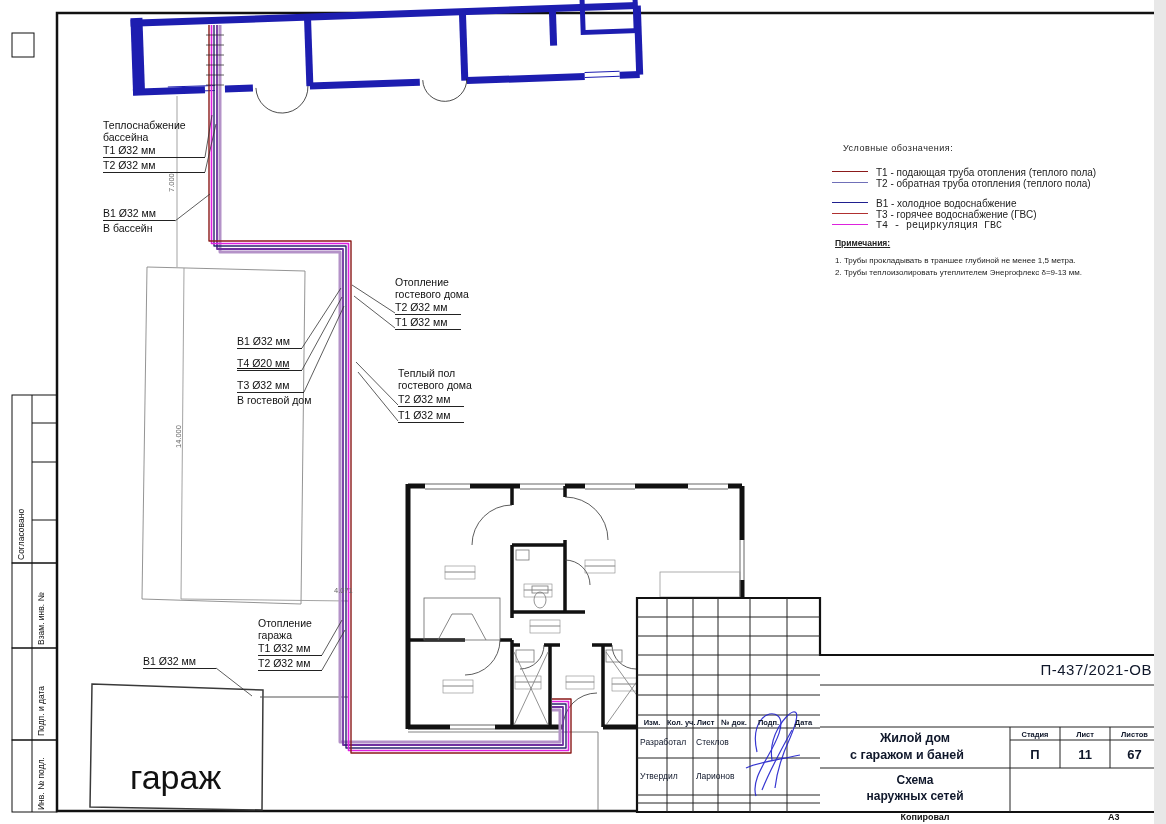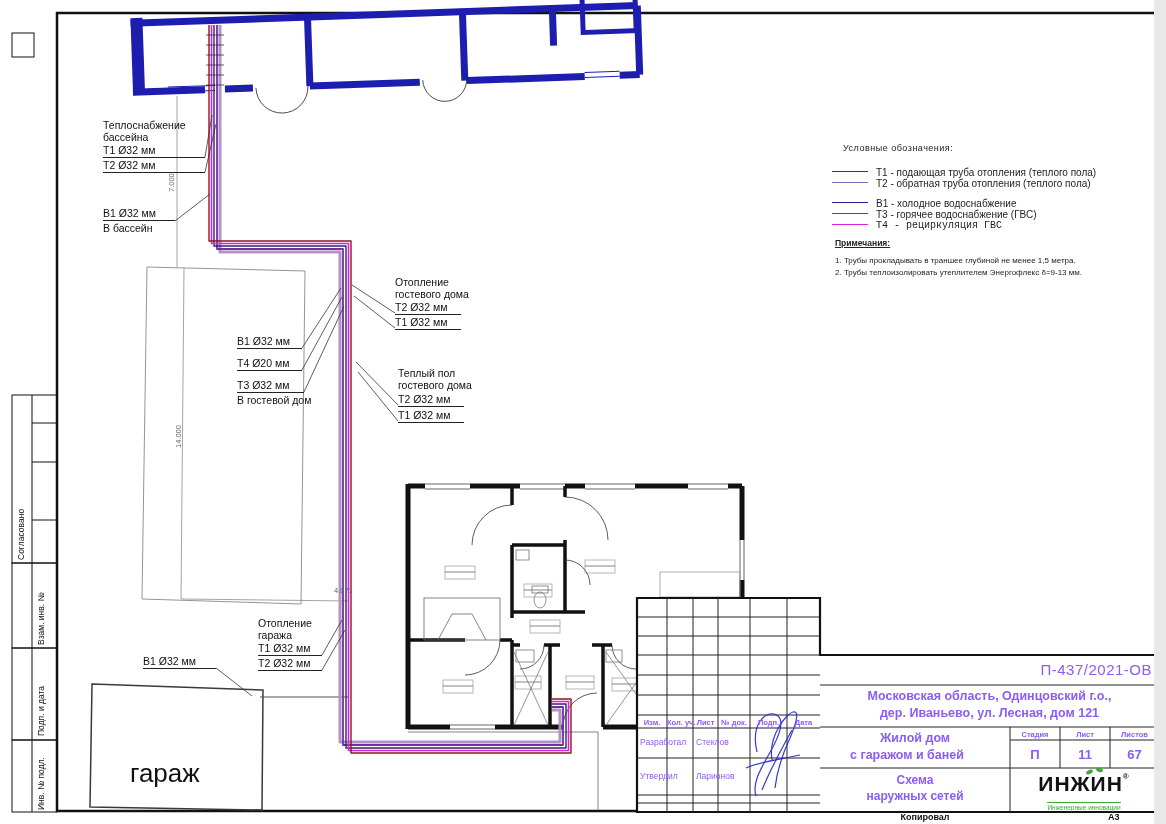--- a/index.html
+++ b/index.html
@@ -15,28 +15,28 @@
   .legend-item{display:flex;align-items:flex-start;font-size:10px;color:#222;}
   .legend-line{width:36px;border-top:1.6px solid #000;margin-top:4px;margin-right:8px;flex:none;}
   .c-t1{border-top-color:#8b1a1a;}
   .c-t2{border-top-color:#7070b8;}
   .c-b1{border-top-color:#1f1f8f;}
   .c-t3{border-top-color:#b03030;}
   .c-t4{border-top-color:#dd22dd;}
   .notes-title{font-size:8.5px;font-weight:bold;text-decoration:underline;color:#222;}
   .note{font-size:8px;color:#222;width:300px;white-space:normal;line-height:1.3;}
   .stamp{font-size:8.5px;color:#111;}
-  .tb{color:#8b5cf6;}
+  .tb{color:#0f172a;}
   .tb-doc{font-size:15px;letter-spacing:.5px;text-align:right;}
   .tb-big{font-size:12.5px;font-weight:bold;text-align:center;}
   .tb-mid{font-size:12px;font-weight:bold;text-align:center;}
   .tb-sm{font-size:7.5px;text-align:center;font-weight:bold;}
   .tb-val{font-size:13px;font-weight:bold;text-align:center;}
   .tb-role{font-size:8.5px;text-align:center;}
-  .garage-t{font-size:26px;color:#111;}
+  .garage-t{font-size:34px;color:#111;}
   .logo{width:140px;text-align:center;}
   .logo-name{font-size:21px;font-weight:800;letter-spacing:1px;color:#111;position:relative;}
   .logo-reg{font-size:8px;vertical-align:top;color:#111;}
   .logo-sub{font-size:6.5px;color:#3aaa35;margin-top:-2px;border-top:1px solid #3aaa35;display:inline-block;padding-top:1px;}
   .leaf{position:absolute;width:7px;height:4px;background:#3aaa35;border-radius:60% 60% 60% 60%;}
   .footer-t{font-size:9px;font-weight:bold;}
 </style>
 </head>
 <body>
 
@@ -230,21 +230,21 @@
 
   <div class="abs lbl" style="left:103px;top:208px;"><span class="spec" style="width:72px;">В1 Ø32 мм</span></div>
   <div class="abs lbl" style="left:103px;top:223px;">В бассейн</div>
 
   <div class="abs lbl" style="left:395px;top:277px;">Отопление</div>
   <div class="abs lbl" style="left:395px;top:289px;">гостевого дома</div>
   <div class="abs lbl" style="left:395px;top:302px;"><span class="spec" style="width:66px;">Т2 Ø32 мм</span></div>
   <div class="abs lbl" style="left:395px;top:317px;"><span class="spec" style="width:66px;">Т1 Ø32 мм</span></div>
 
   <div class="abs lbl" style="left:237px;top:336px;"><span class="spec" style="width:65px;">В1 Ø32 мм</span></div>
-  <div class="abs lbl" style="left:237px;top:358px;"><span class="spec" style="width:65px;">Т4 Ø20 мм</span></div>
+  <div class="abs lbl" style="left:237px;top:358px;"><span class="spec" style="width:65px;text-decoration:underline;">Т4 Ø20 мм</span></div>
   <div class="abs lbl" style="left:237px;top:380px;"><span class="spec" style="width:67px;">Т3 Ø32 мм</span></div>
   <div class="abs lbl" style="left:237px;top:395px;">В гостевой дом</div>
 
   <div class="abs lbl" style="left:398px;top:368px;">Теплый пол</div>
   <div class="abs lbl" style="left:398px;top:380px;">гостевого дома</div>
   <div class="abs lbl" style="left:398px;top:394px;"><span class="spec" style="width:66px;">Т2 Ø32 мм</span></div>
   <div class="abs lbl" style="left:398px;top:410px;"><span class="spec" style="width:66px;">Т1 Ø32 мм</span></div>
 
   <div class="abs lbl" style="left:258px;top:618px;">Отопление</div>
   <div class="abs lbl" style="left:258px;top:630px;">гаража</div>
@@ -283,22 +283,20 @@
   <div class="abs notes-title" style="left:835px;top:238px;">Примечания:</div>
   <div class="abs note" style="left:835px;top:256px;">1.   Трубы прокладывать в траншее глубиной не менее 1,5 метра.</div>
   <div class="abs note" style="left:835px;top:268px;width:290px;">2.   Трубы теплоизолировать утеплителем Энергофлекс δ=9-13 мм.</div>
 
   <div class="abs stamp rot" style="left:16px;top:560px;">Согласовано</div>
   <div class="abs stamp rot" style="left:36px;top:645px;">Взам. инв. №</div>
   <div class="abs stamp rot" style="left:36px;top:736px;">Подп. и дата</div>
   <div class="abs stamp rot" style="left:36px;top:810px;">Инв. № подл.</div>
 
   <div class="abs tb tb-doc" style="left:900px;top:661px;width:252px;">П-437/2021-ОВ</div>
-  <div class="abs tb tb-big" style="left:824px;top:689px;width:331px;">Московская область, Одинцовский г.о.,</div>
-  <div class="abs tb tb-big" style="left:824px;top:706px;width:331px;">дер. Иваньево, ул. Лесная, дом 121</div>
   <div class="abs tb tb-big" style="left:822px;top:731px;width:186px;">Жилой дом</div>
   <div class="abs tb tb-big" style="left:814px;top:748px;width:186px;">с гаражом и баней</div>
   <div class="abs tb tb-mid" style="left:822px;top:773px;width:186px;">Схема</div>
   <div class="abs tb tb-mid" style="left:822px;top:789px;width:186px;">наружных сетей</div>
   <div class="abs tb tb-sm" style="left:1010px;top:730px;width:50px;">Стадия</div>
   <div class="abs tb tb-sm" style="left:1060px;top:730px;width:50px;">Лист</div>
   <div class="abs tb tb-sm" style="left:1110px;top:730px;width:49px;">Листов</div>
   <div class="abs tb tb-val" style="left:1010px;top:747px;width:50px;">П</div>
   <div class="abs tb tb-val" style="left:1060px;top:747px;width:50px;">11</div>
   <div class="abs tb tb-val" style="left:1110px;top:747px;width:49px;">67</div>
@@ -308,24 +306,17 @@
   <div class="abs tb tb-sm" style="left:693px;top:718px;width:25px;">Лист</div>
   <div class="abs tb tb-sm" style="left:718px;top:718px;width:32px;">№ док.</div>
   <div class="abs tb tb-sm" style="left:750px;top:718px;width:37px;">Подп.</div>
   <div class="abs tb tb-sm" style="left:787px;top:718px;width:33px;">Дата</div>
 
   <div class="abs tb tb-role" style="left:640px;top:737px;">Разработал</div>
   <div class="abs tb tb-role" style="left:696px;top:737px;">Стеклов</div>
   <div class="abs tb tb-role" style="left:640px;top:771px;">Утвердил</div>
   <div class="abs tb tb-role" style="left:696px;top:771px;">Ларионов</div>
 
-  <div class="abs logo" style="left:1014px;top:772px;">
-    <span class="logo-name"><span>ИНЖИН</span><span class="logo-reg">®</span>
-      <span class="leaf" style="left:48px;top:-2px;transform:rotate(-25deg);"></span>
-      <span class="leaf" style="left:58px;top:-4px;transform:rotate(20deg);"></span>
-    </span><br>
-    <span class="logo-sub">Инженерные инновации</span>
-  </div>
 
   <div class="abs footer-t" style="left:860px;top:812px;width:130px;text-align:center;">Копировал</div>
   <div class="abs footer-t" style="left:1108px;top:812px;">А3</div>
 
 </div>
 
 </body></html>

